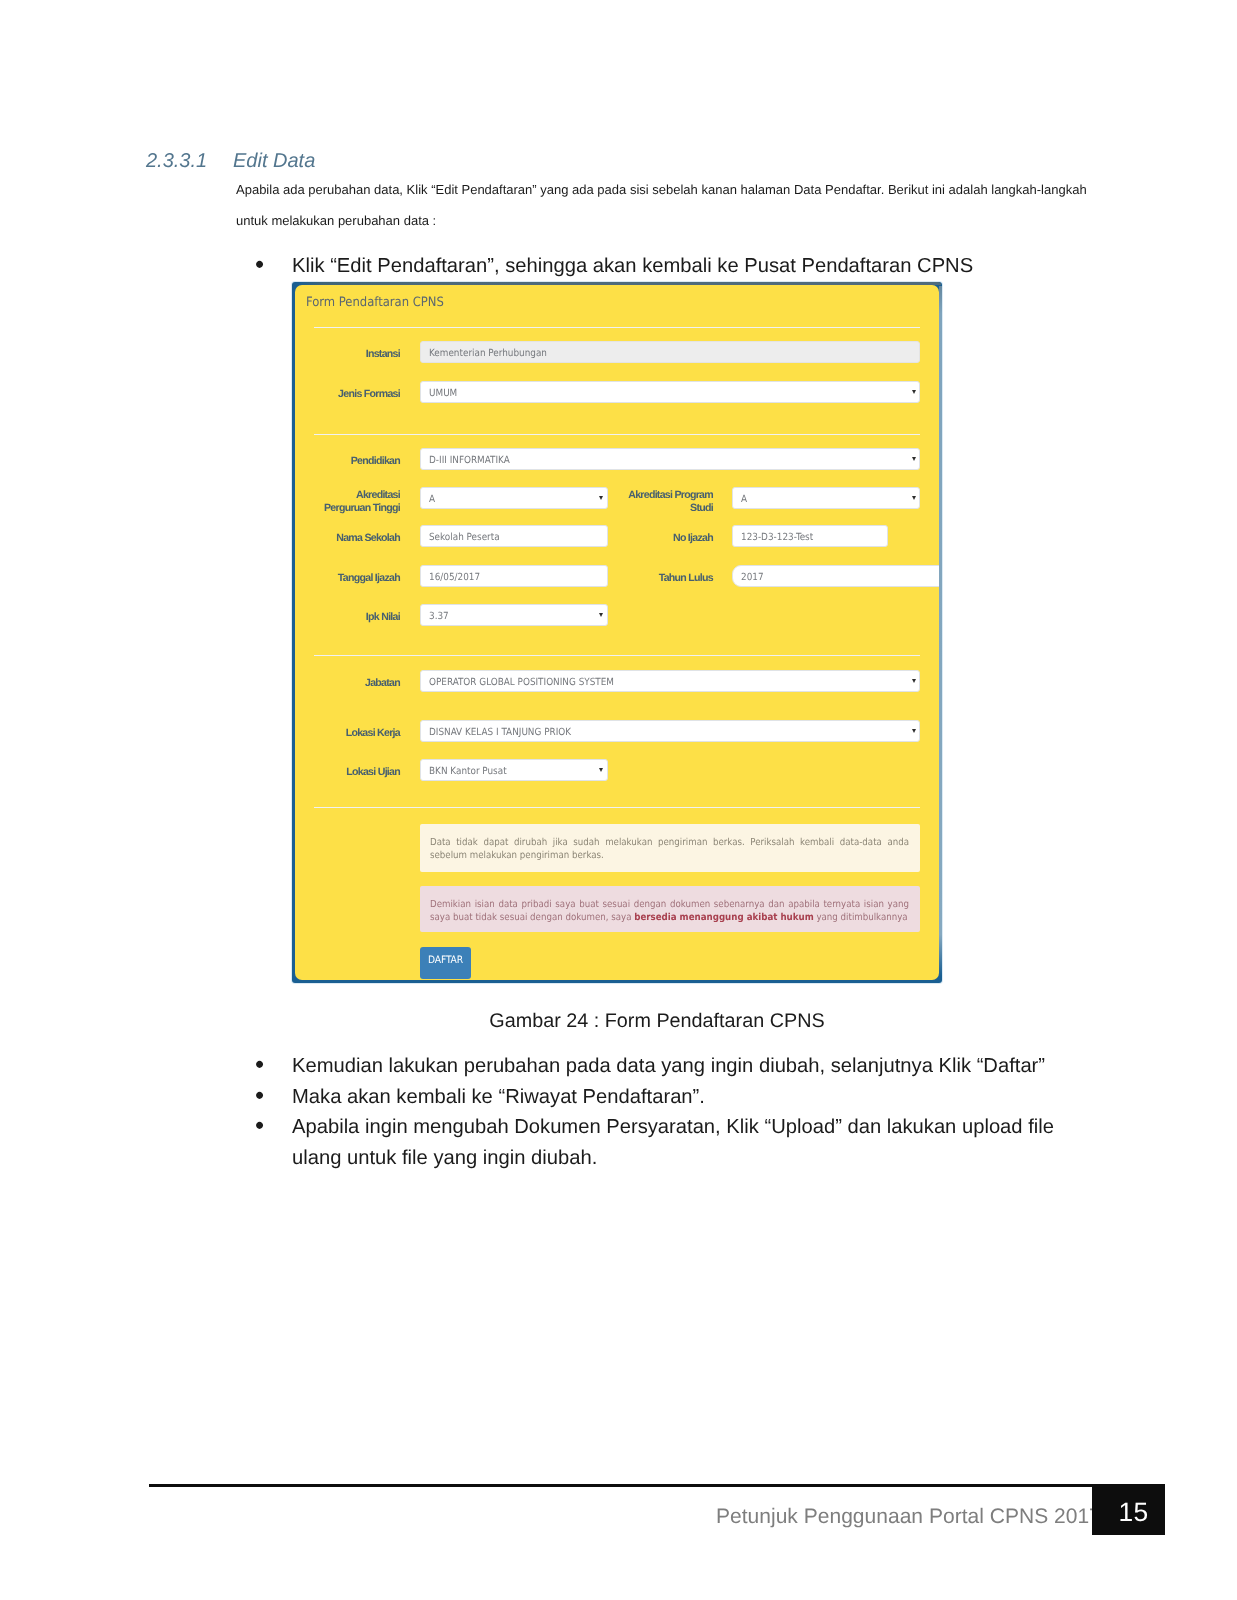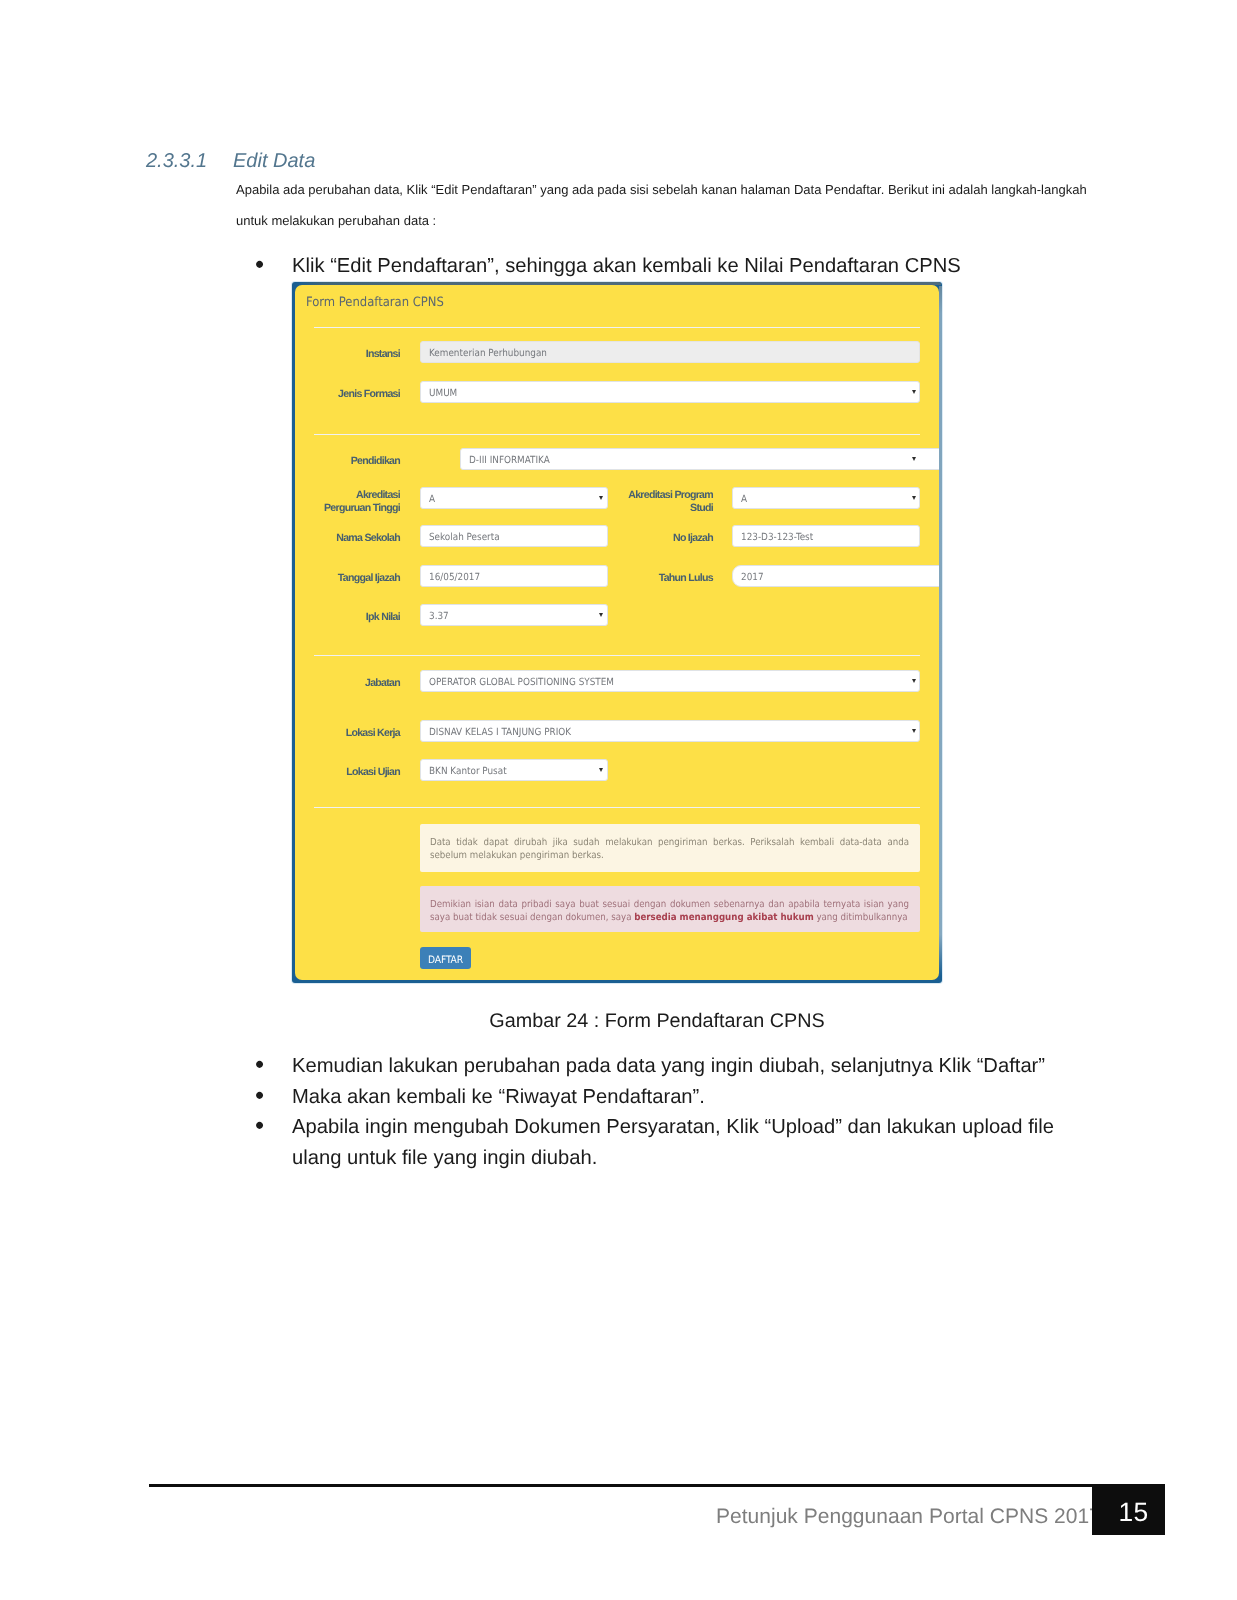--- a/index.html
+++ b/index.html
@@ -55,21 +55,21 @@
 
   <div class="sec-head">
     <span class="num">2.3.3.1</span><span>Edit Data</span>
   </div>
 
   <div class="para">Apabila ada perubahan data, Klik “Edit Pendaftaran” yang ada pada sisi sebelah kanan halaman Data Pendaftar. Berikut ini adalah langkah-langkah untuk melakukan perubahan data :</div>
 
   <div class="blist" style="top:251px;width:830px;">
     <div class="brow">
       <span class="bdot">•</span>
-      <span class="btxt">Klik “Edit Pendaftaran”, sehingga akan kembali ke Nilai Pendaftaran CPNS</span>
+      <span class="btxt">Klik “Edit Pendaftaran”, sehingga akan kembali ke Pusat Pendaftaran CPNS</span>
     </div>
   </div>
 
   <div class="shot">
     <div class="shot-edge edge-top"></div>
     <div class="shot-edge edge-right"></div>
     <div class="shot-inner">
       <div class="ftitle">Form Pendaftaran CPNS</div>
 
       <div class="hr" style="left:19px;top:42px;width:606px;"></div>
@@ -77,34 +77,34 @@
       <div class="flabel" style="left:25px;width:80px;top:63px;">Instansi</div>
       <div class="fld disabled" style="left:125px;top:56px;width:500px;">Kementerian Perhubungan</div>
 
       <div class="flabel" style="left:25px;width:80px;top:103px;">Jenis Formasi</div>
       <div class="fld" style="left:125px;top:96px;width:500px;">UMUM</div>
       <div class="caret" style="left:617px;top:105px;"></div>
 
       <div class="hr" style="left:19px;top:149px;width:606px;"></div>
 
       <div class="flabel" style="left:25px;width:80px;top:170px;">Pendidikan</div>
-      <div class="fld" style="left:125px;top:163px;width:500px;margin-left:40px;">D-III INFORMATIKA</div>
+      <div class="fld" style="left:125px;top:163px;width:500px;">D-III INFORMATIKA</div>
       <div class="caret" style="left:617px;top:172px;"></div>
 
       <div class="flabel" style="left:25px;width:80px;top:204px;">Akreditasi Perguruan Tinggi</div>
       <div class="fld" style="left:125px;top:202px;width:188px;">A</div>
       <div class="caret" style="left:304px;top:211px;"></div>
       <div class="flabel" style="left:322px;width:96px;top:204px;">Akreditasi Program Studi</div>
       <div class="fld" style="left:437px;top:202px;width:188px;">A</div>
       <div class="caret" style="left:617px;top:211px;"></div>
 
       <div class="flabel" style="left:25px;width:80px;top:247px;">Nama Sekolah</div>
       <div class="fld" style="left:125px;top:240px;width:188px;">Sekolah Peserta</div>
       <div class="flabel" style="left:338px;width:80px;top:247px;">No Ijazah</div>
-      <div class="fld" style="left:437px;top:240px;width:188px;">123-D3-123-Test</div>
+      <div class="fld" style="left:437px;top:240px;width:156px;">123-D3-123-Test</div>
 
       <div class="flabel" style="left:25px;width:80px;top:287px;">Tanggal Ijazah</div>
       <div class="fld" style="left:125px;top:280px;width:188px;">16/05/2017</div>
       <div class="flabel" style="left:338px;width:80px;top:287px;">Tahun Lulus</div>
       <div class="fld" style="left:437px;top:280px;width:220px;border-radius:9px;">2017</div>
 
       <div class="flabel" style="left:25px;width:80px;top:326px;">Ipk Nilai</div>
       <div class="fld" style="left:125px;top:319px;width:188px;">3.37</div>
       <div class="caret" style="left:304px;top:328px;"></div>
 
@@ -121,21 +121,21 @@
       <div class="flabel" style="left:25px;width:80px;top:481px;">Lokasi Ujian</div>
       <div class="fld" style="left:125px;top:474px;width:188px;">BKN Kantor Pusat</div>
       <div class="caret" style="left:304px;top:483px;"></div>
 
       <div class="hr" style="left:19px;top:522px;width:606px;"></div>
 
       <div class="alertbox alert-danger" style="left:125px;top:601px;width:500px;height:46px;"><span>Demikian isian data pribadi saya buat sesuai dengan dokumen sebenarnya dan apabila ternyata isian yang saya buat tidak sesuai dengan dokumen, saya </span><b>bersedia menanggung akibat hukum</b><span> yang ditimbulkannya</span></div>
 
       <div class="alertbox alert-warn" style="left:125px;top:539px;width:500px;height:48px;">Data tidak dapat dirubah jika sudah melakukan pengiriman berkas. Periksalah kembali data-data anda sebelum melakukan pengiriman berkas.</div>
 
-      <div class="btn" style="left:125px;top:662px;width:51px;height:22px;line-height:28px;">DAFTAR</div>
+      <div class="btn" style="left:125px;top:662px;width:51px;height:32px;line-height:28px;">DAFTAR</div>
     </div>
   </div>
 
   <div class="caption">Gambar 24 : Form Pendaftaran CPNS</div>
 
   <div class="blist" style="top:1051px;width:830px;">
     <div class="brow">
       <span class="bdot">•</span>
       <span class="btxt">Kemudian lakukan perubahan pada data yang ingin diubah, selanjutnya Klik “Daftar”</span>
     </div>

